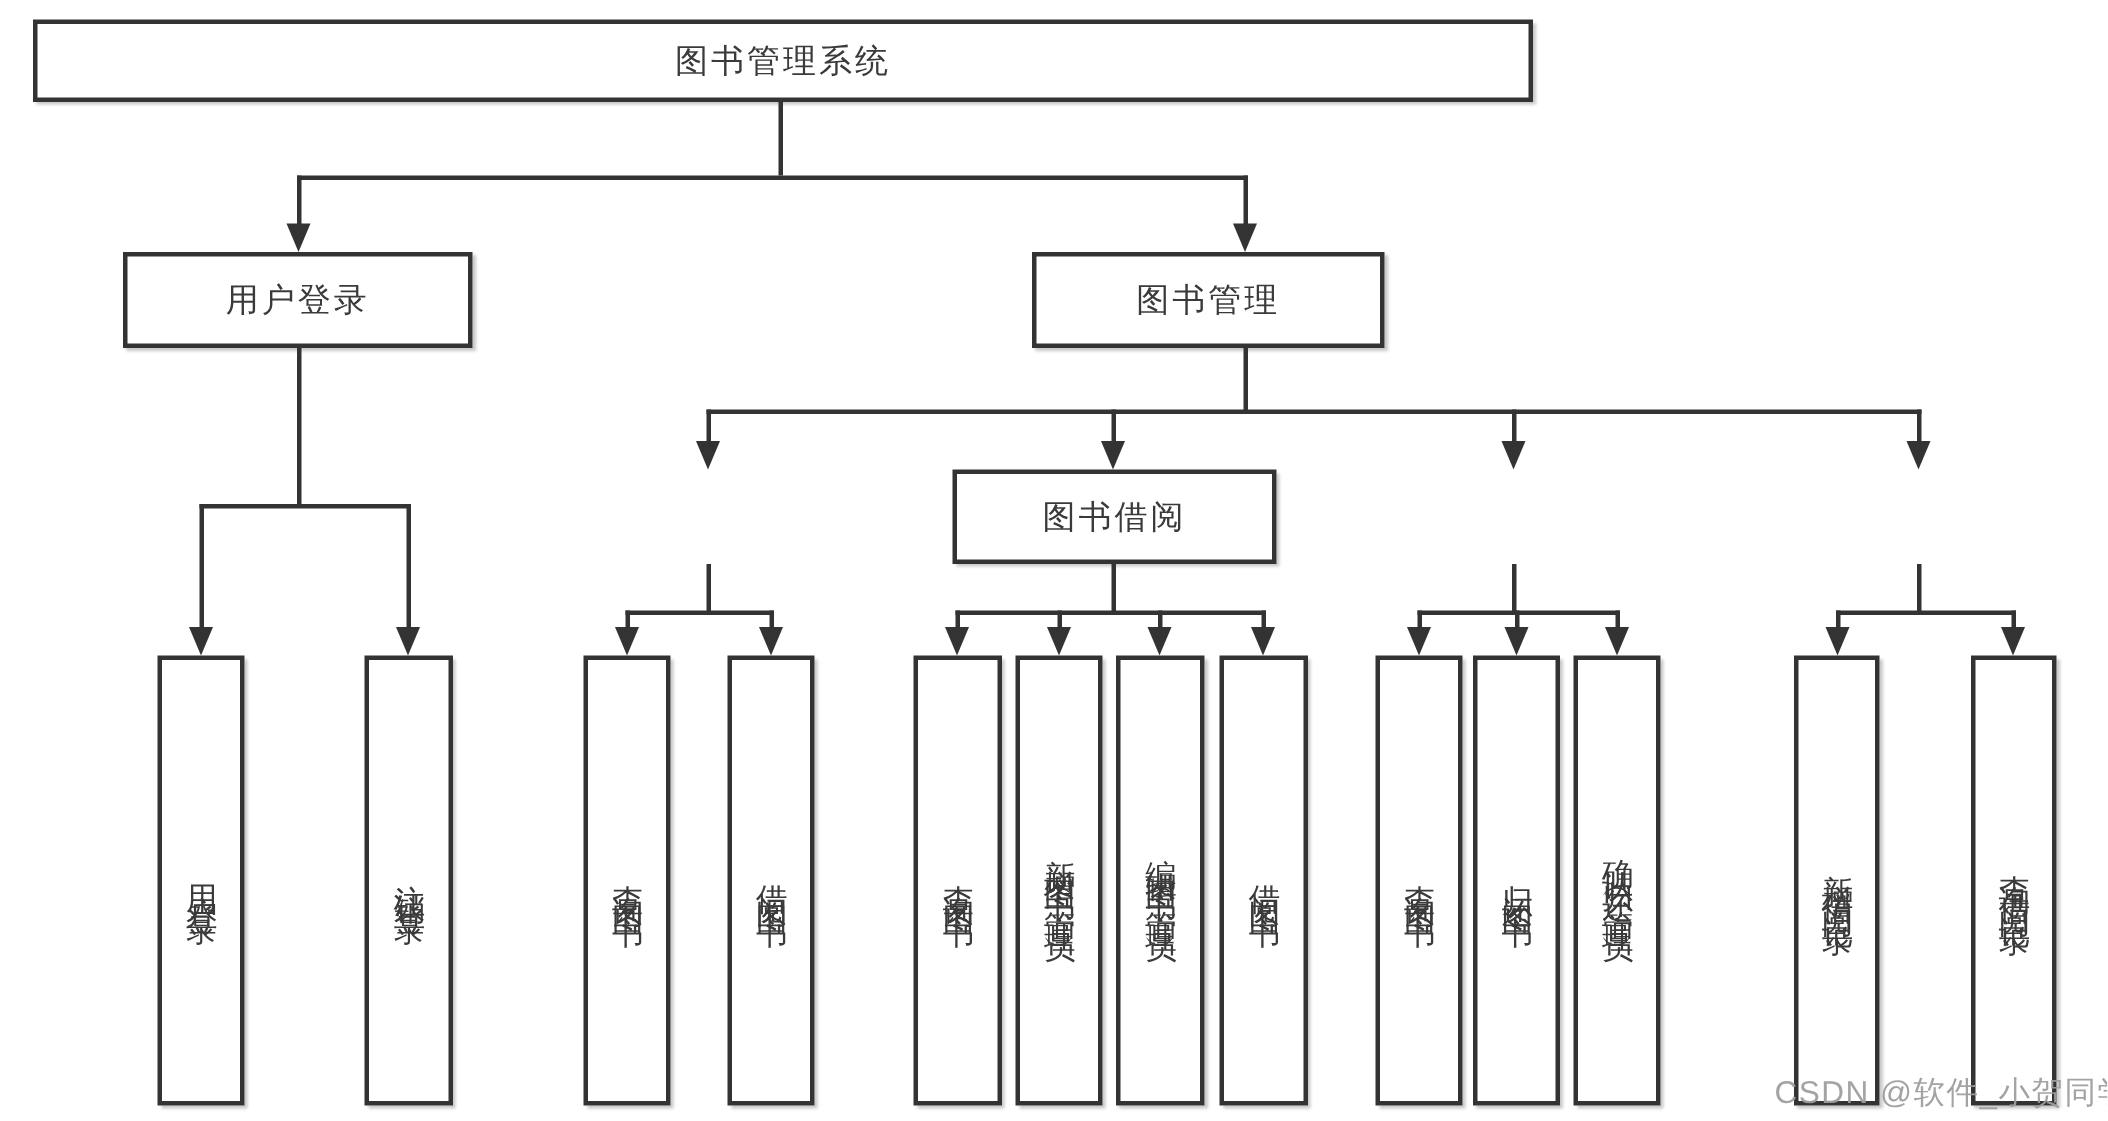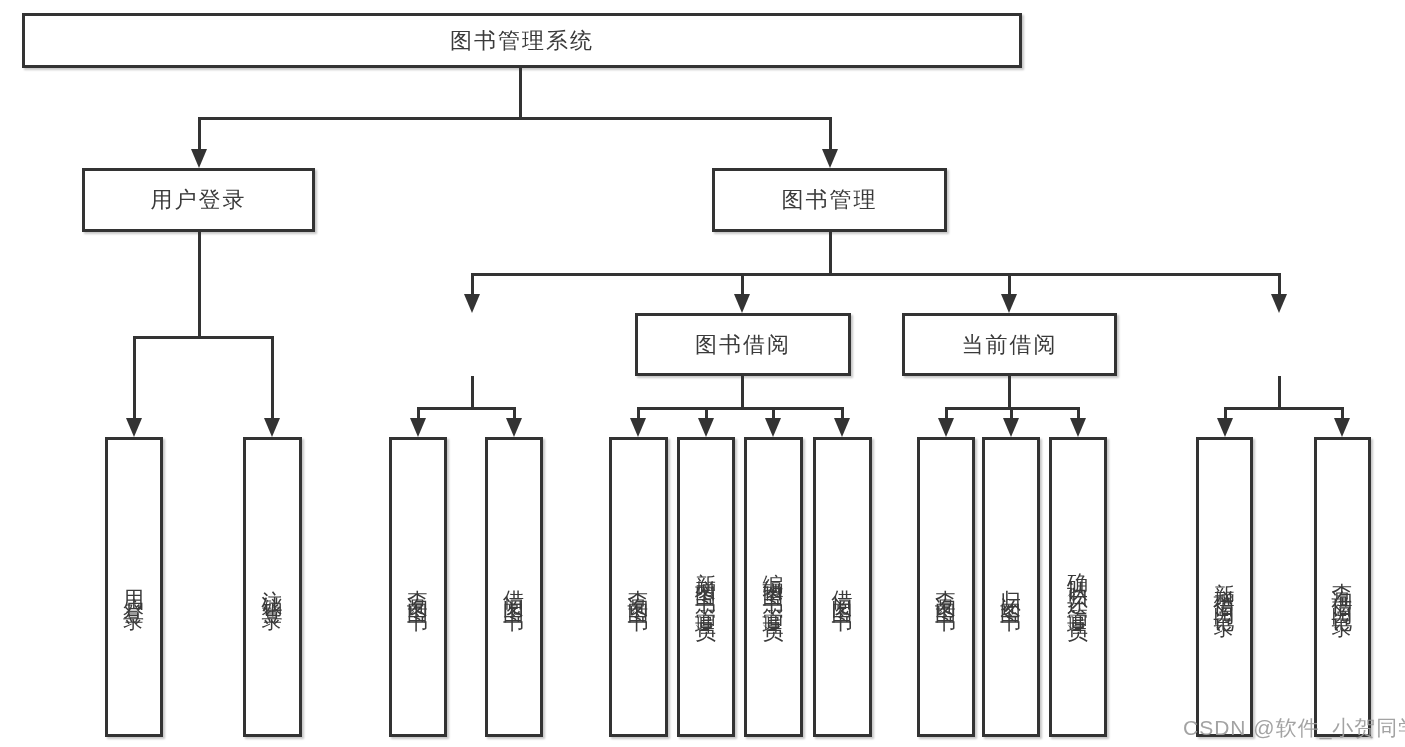--- a/index.html
+++ b/index.html
@@ -60,29 +60,26 @@
 
 <div id="canvas">
 
   <div class="box" style="left:22px;top:13px;width:1000px;height:55px;">
     <span class="hlabel">图书管理系统</span>
   </div>
 
   <div class="box" style="left:82px;top:168px;width:233px;height:64px;">
     <span class="hlabel">用户登录</span>
   </div>
-  <div class="box" style="left:712px;top:168px;width:235px;height:64px;">
+  <div class="box" style="left:688px;top:168px;width:235px;height:64px;">
     <span class="hlabel">图书管理</span>
   </div>
 
   <div class="box" style="left:635px;top:313px;width:216px;height:63px;">
     <span class="hlabel">图书借阅</span>
-  </div>
-  <div class="box" style="left:902px;top:313px;width:215px;height:63px;">
-    <span class="hlabel">当前借阅</span>
   </div>
 
   <div class="box leaf" style="left:105px;top:437px;width:58px;height:300px;">
     <span>用户登录</span>
   </div>
   <div class="box leaf" style="left:243px;top:437px;width:59px;height:300px;">
     <span>注销登录</span>
   </div>
 
   <div class="box leaf" style="left:389px;top:437px;width:58px;height:300px;">

